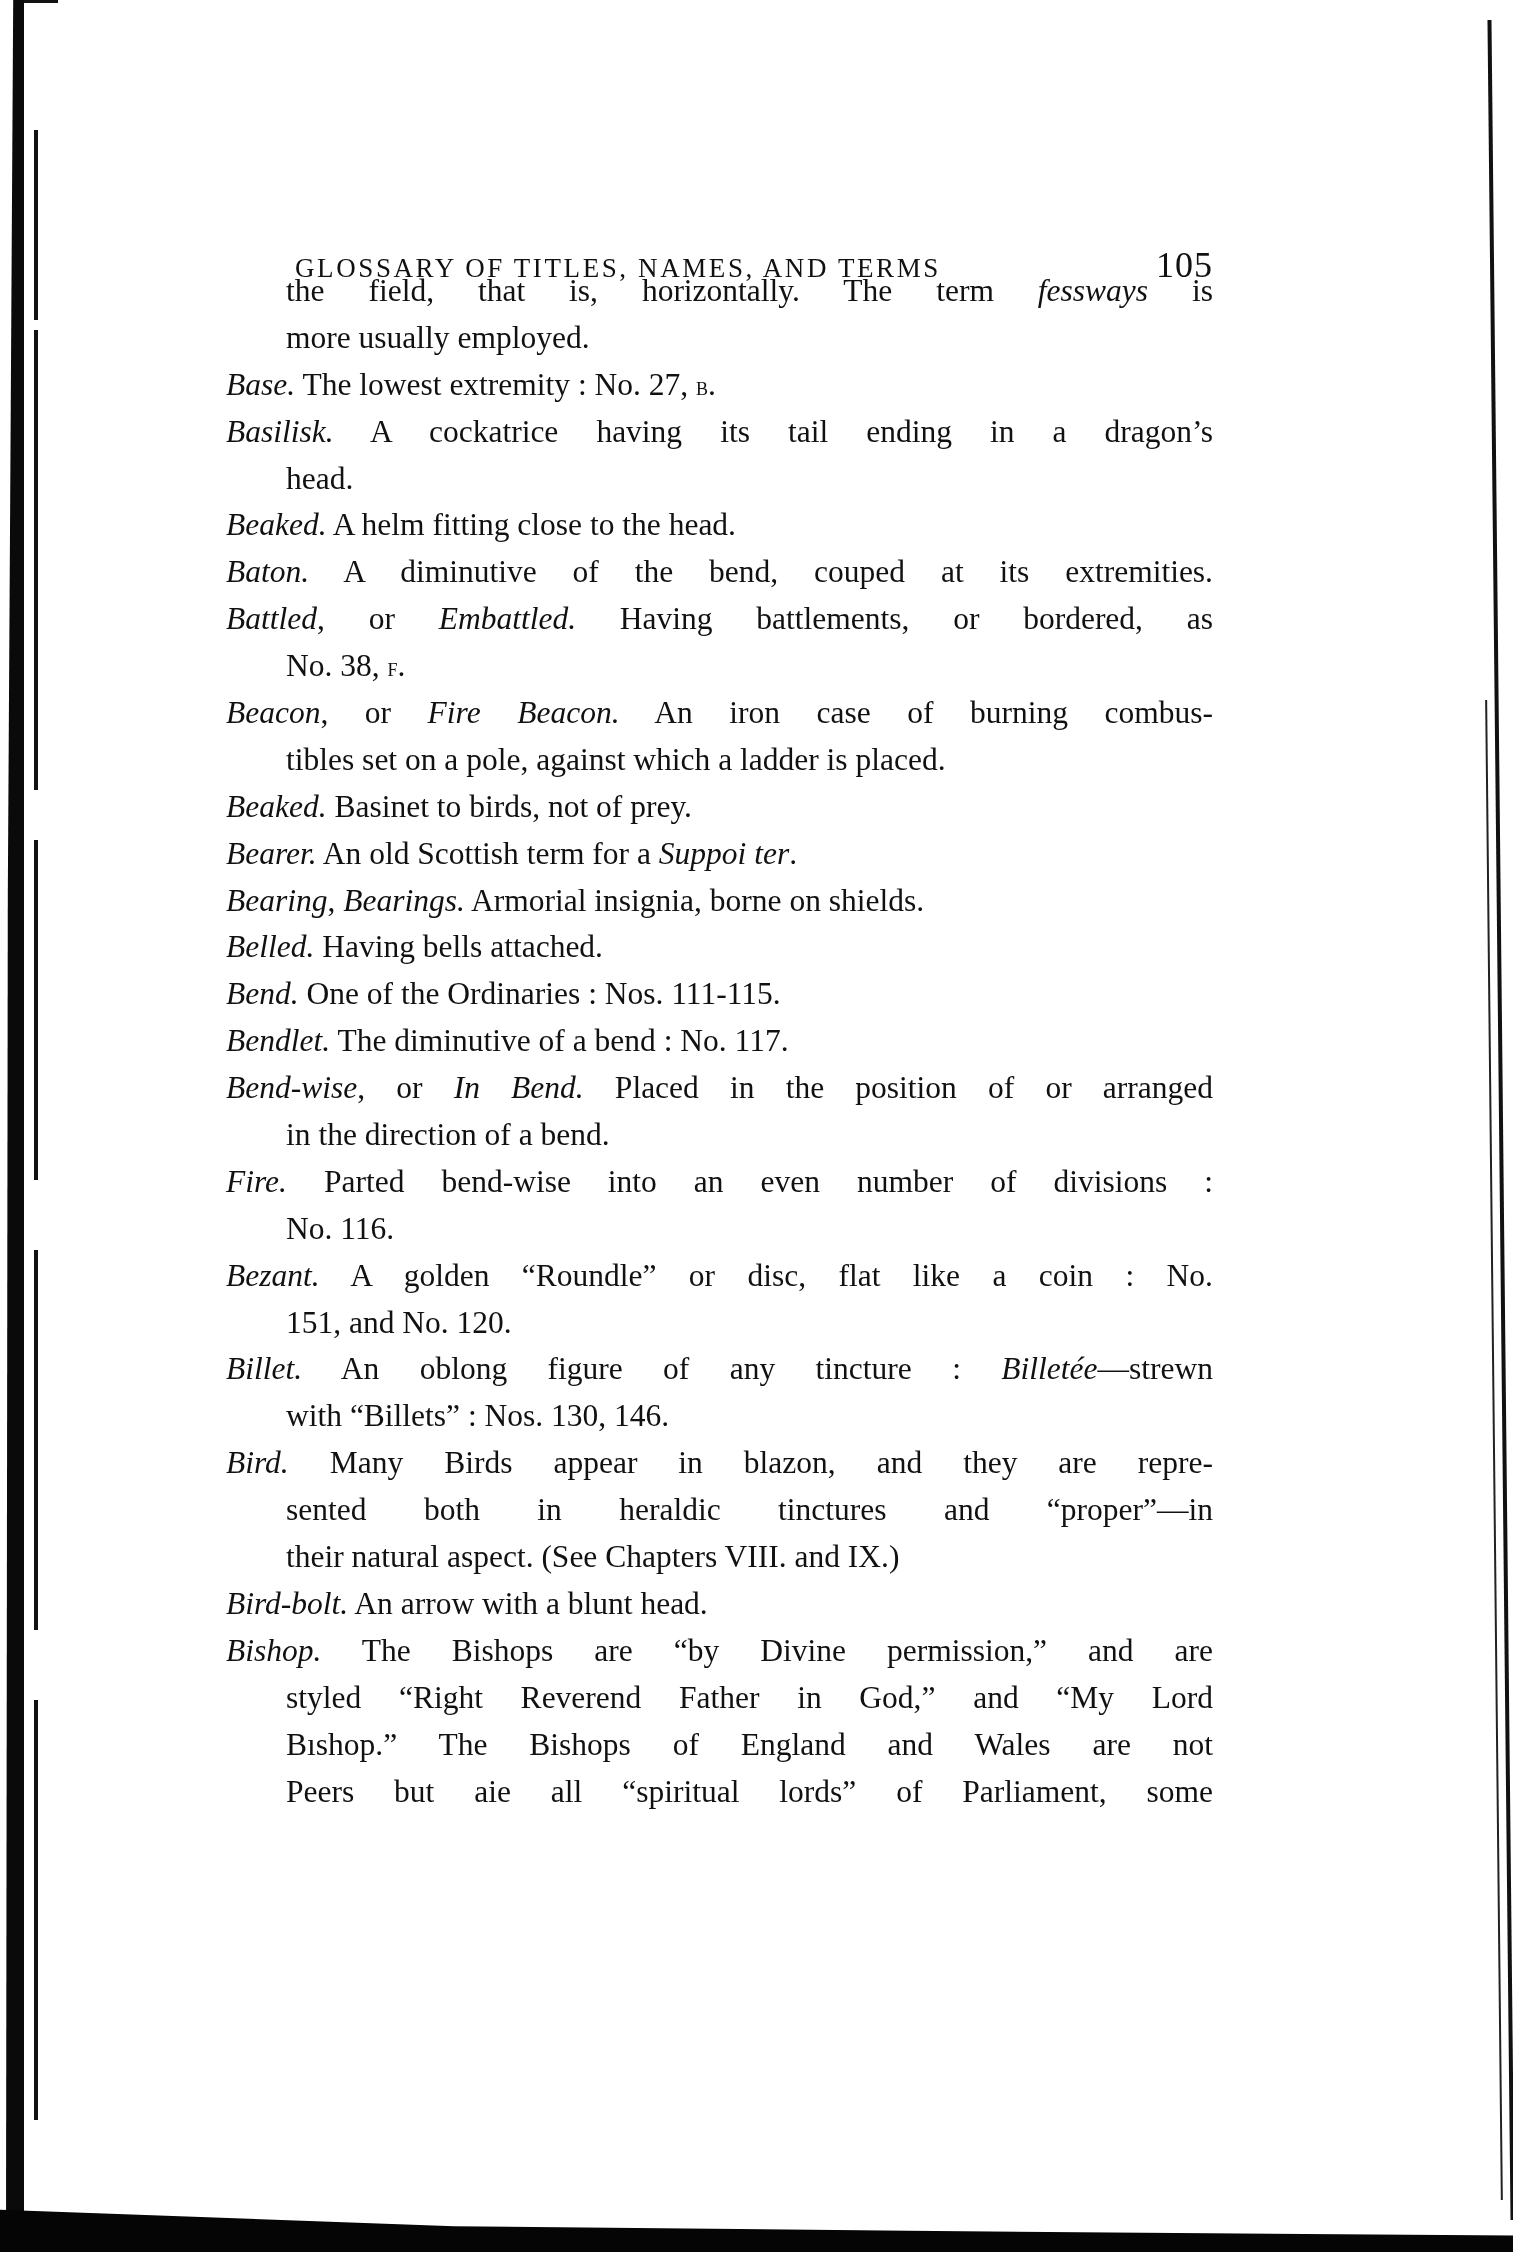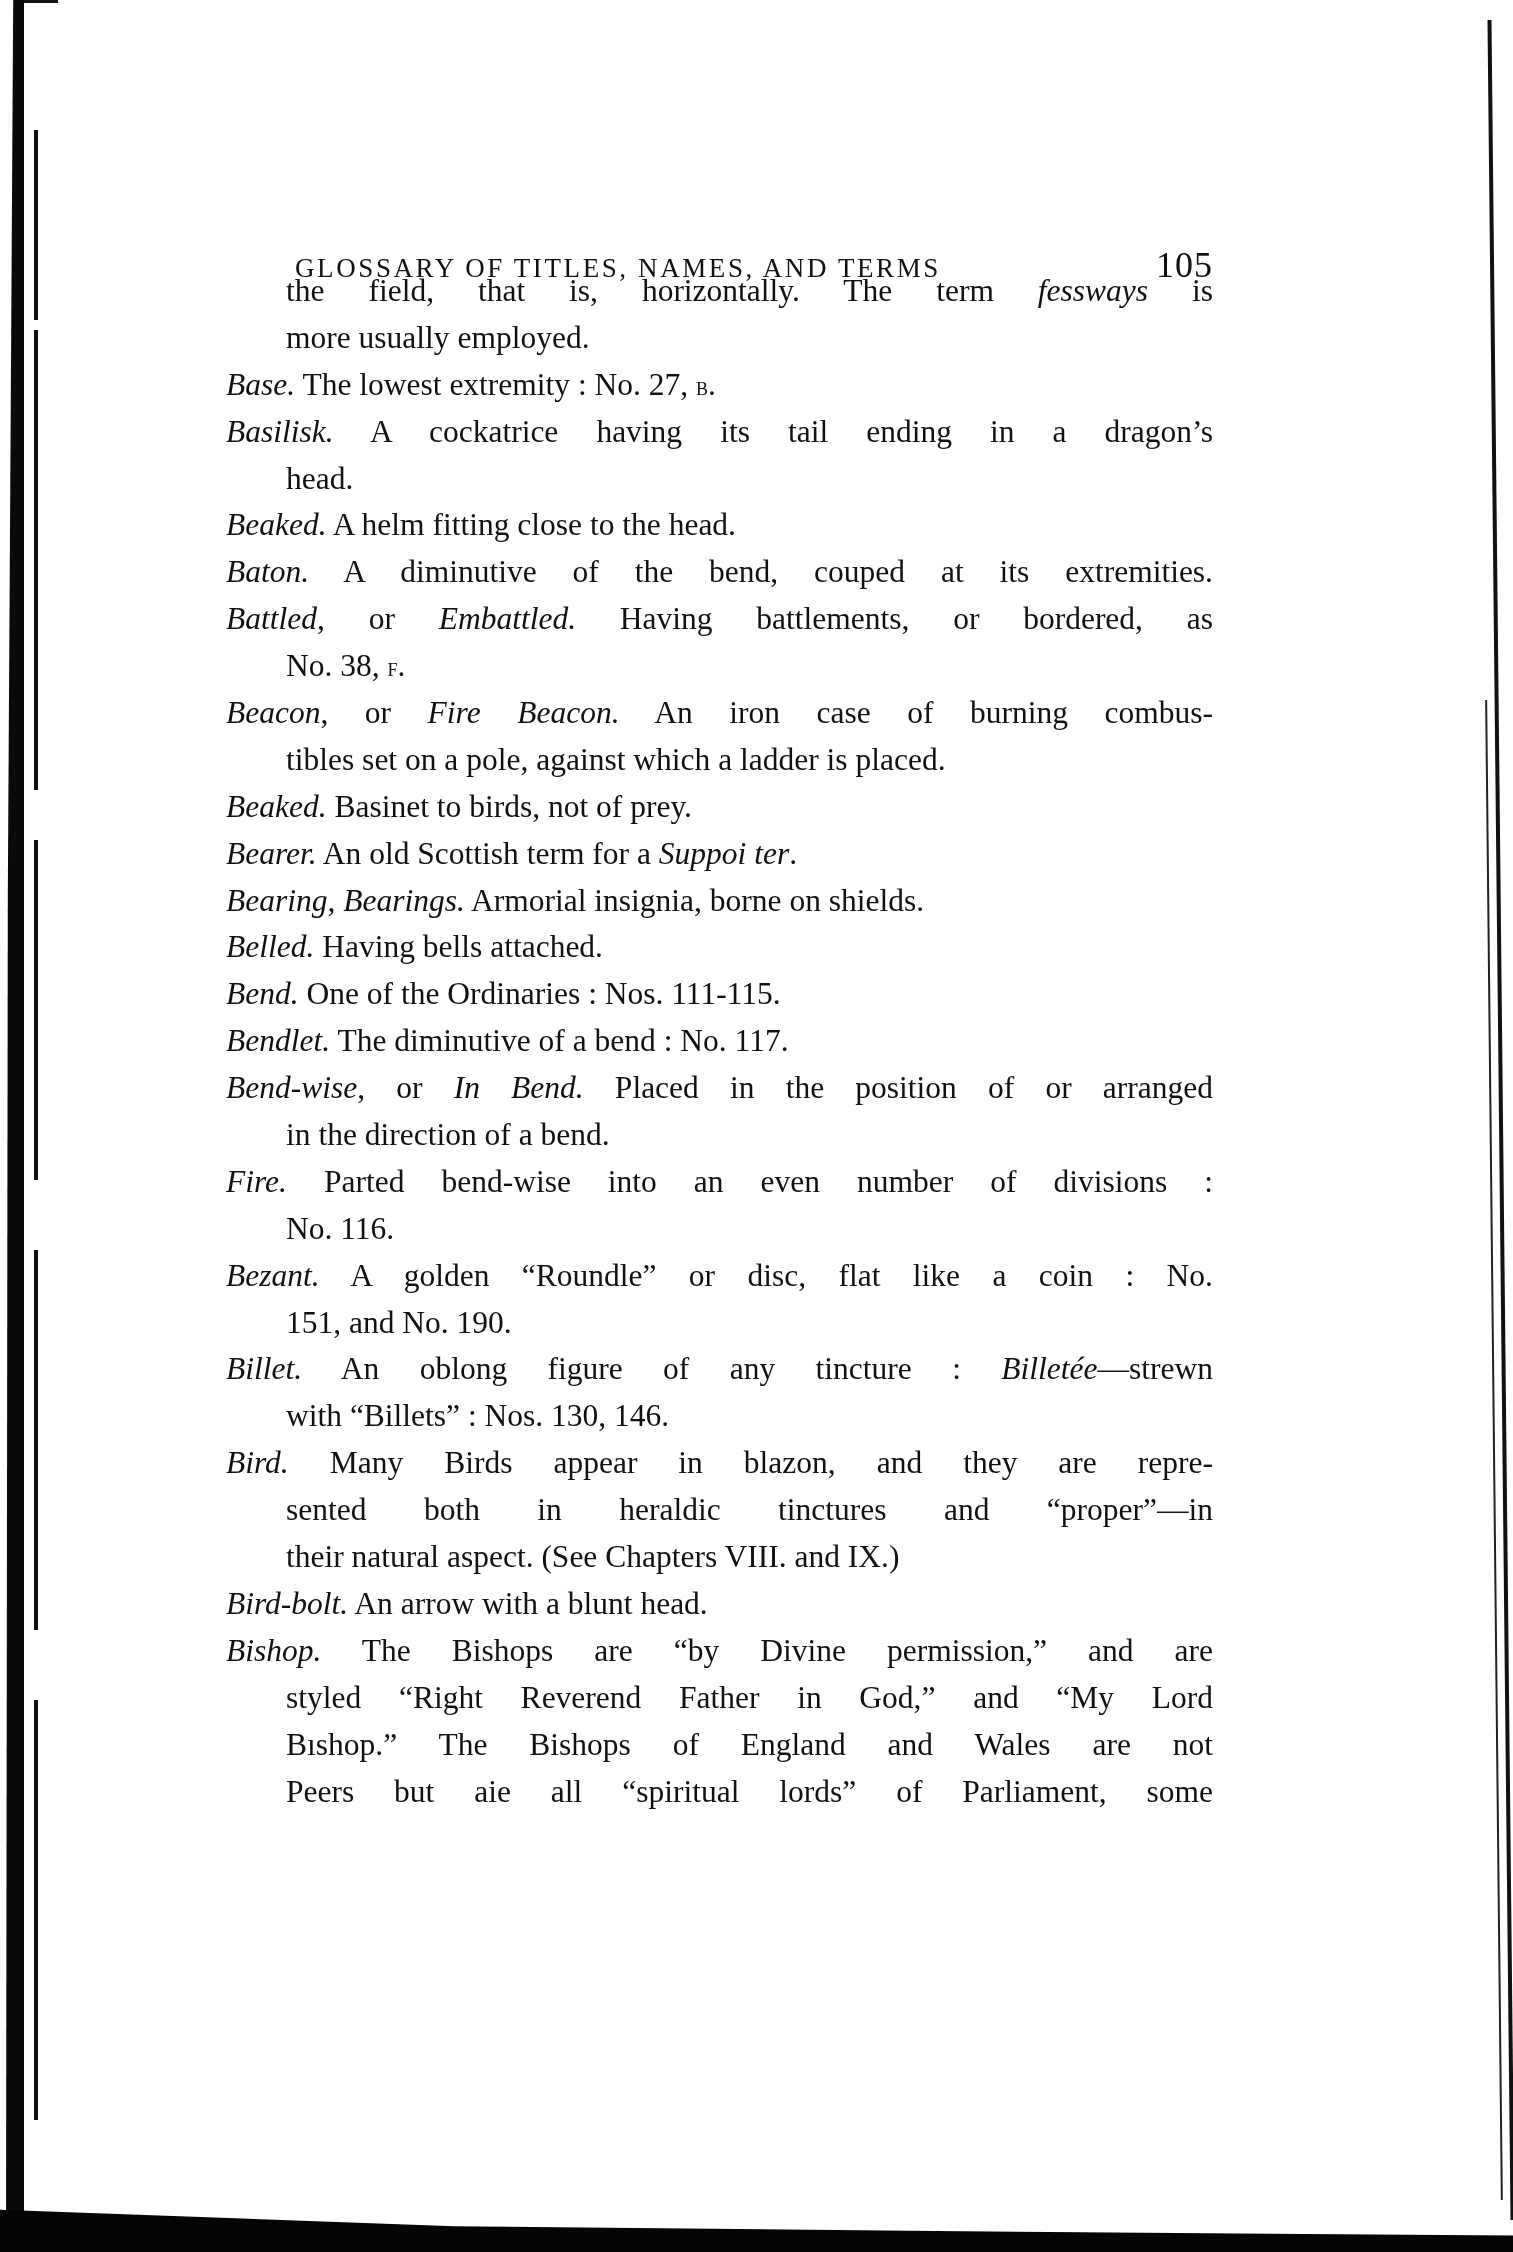--- a/index.html
+++ b/index.html
@@ -184,21 +184,21 @@
     <div>
       <span class="gline"><span class="i">Bend-wise</span><span>, or </span><span class="i">In Bend.</span><span> Placed in the position of or arranged</span></span>
       <span class="gline cont last"><span>in the direction of a bend.</span></span>
     </div>
     <div>
       <span class="gline"><span class="i">Fire.</span><span> Parted bend-wise into an even number of divisions :</span></span>
       <span class="gline cont last"><span>No. 116.</span></span>
     </div>
     <div>
       <span class="gline"><span class="i">Bezant.</span><span> A golden “Roundle” or disc, flat like a coin : No.</span></span>
-      <span class="gline cont last"><span>151, and No. 190.</span></span>
+      <span class="gline cont last"><span>151, and No. 120.</span></span>
     </div>
     <div>
       <span class="gline"><span class="i">Billet.</span><span> An oblong figure of any tincture : </span><span class="i">Billetée</span><span>—strewn</span></span>
       <span class="gline cont last"><span>with “Billets” : Nos. 130, 146.</span></span>
     </div>
     <div>
       <span class="gline"><span class="i">Bird.</span><span> Many Birds appear in blazon, and they are repre-</span></span>
       <span class="gline cont"><span>sented both in heraldic tinctures and “proper”—in</span></span>
       <span class="gline cont last"><span>their natural aspect.  (See Chapters VIII. and IX.)</span></span>
     </div>

